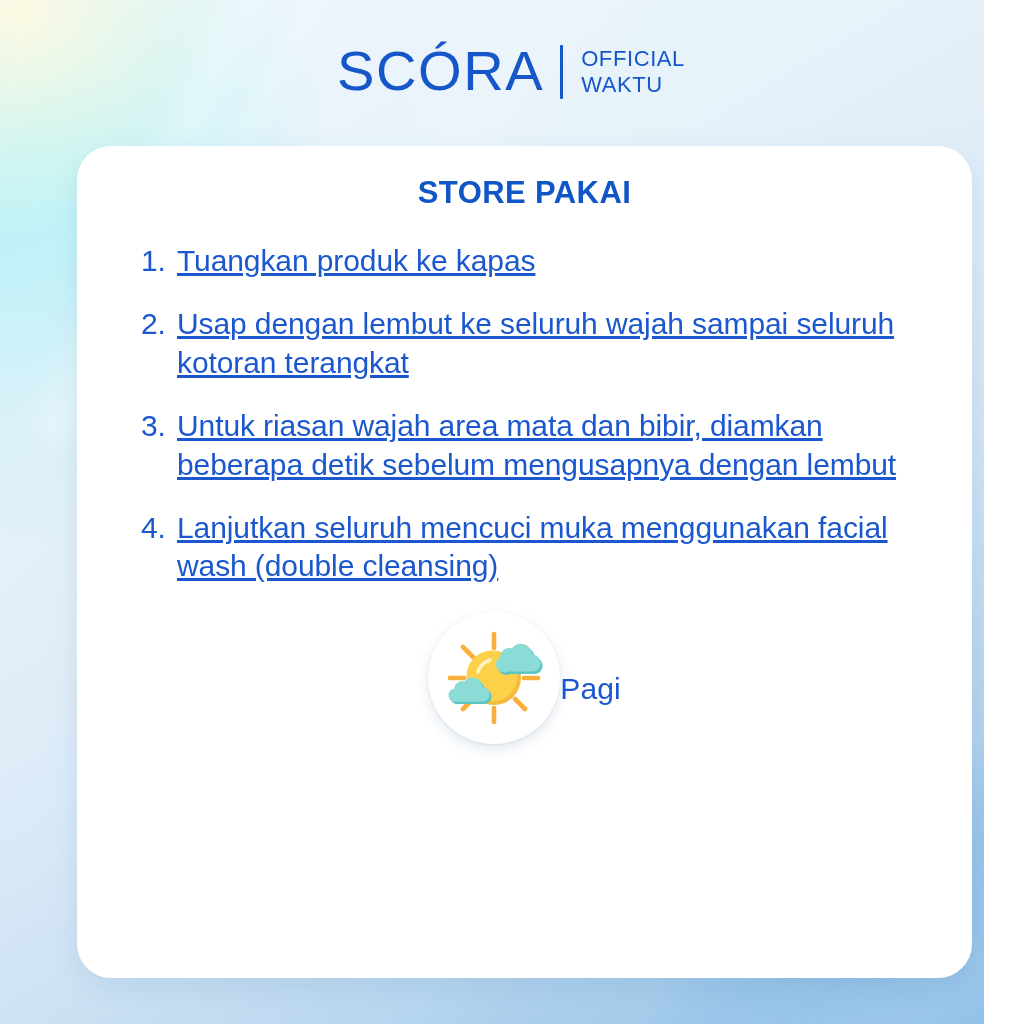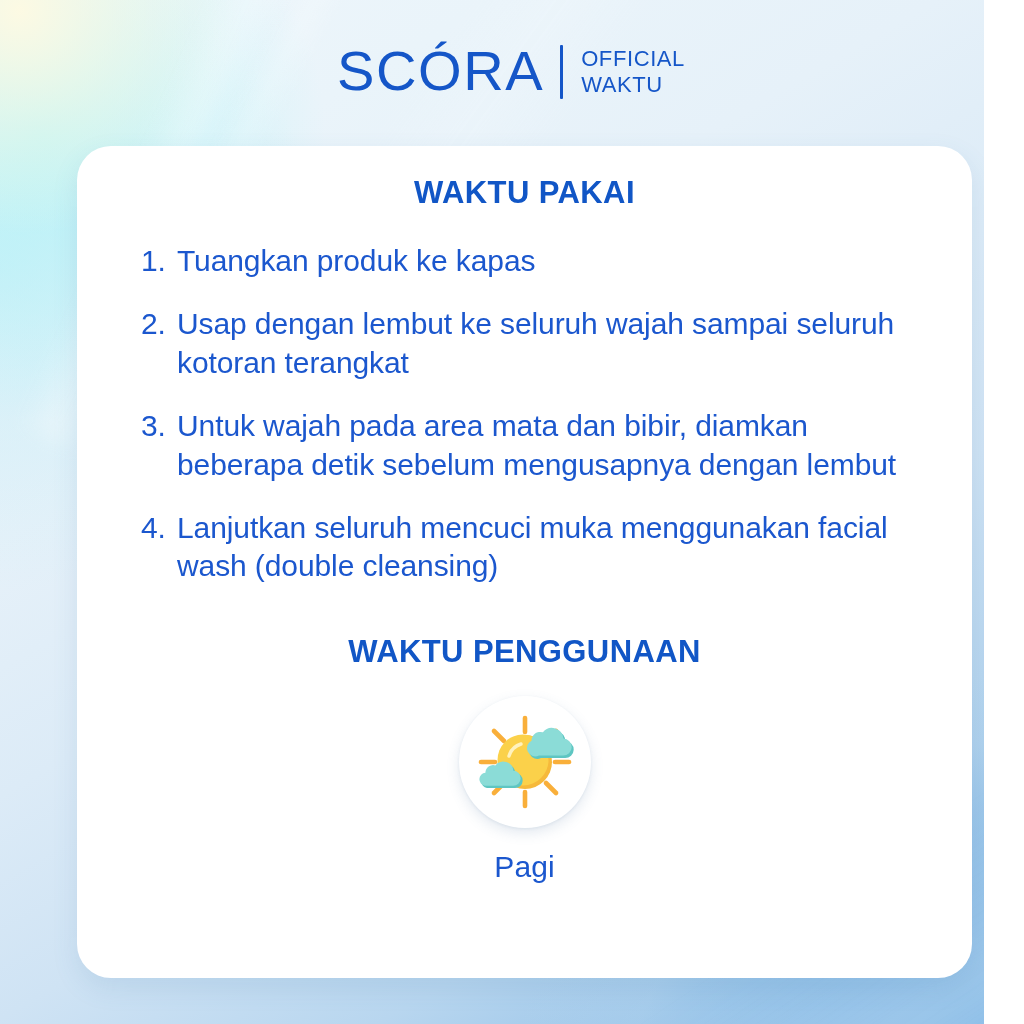--- a/index.html
+++ b/index.html
@@ -121,32 +121,32 @@
     margin-bottom:25px;
     letter-spacing:-0.1px;
   }
   .step:last-child { margin-bottom:0; }
   .step-num {
     flex:0 0 auto;
     width:36px;
     text-align:left;
     color:#1B57CE;
   }
-  .step-text { flex:1 1 auto; }
+  .step-text { flex:1 1 auto;text-decoration:underline; }
 
   
   #usage-row {
     margin-top:26px;
     display:flex;
     justify-content:center;
     align-items:flex-start;
     gap:80px;
   }
   .usage-item {
-    display:flex; flex-direction:column; align-items:center;
+    display:flex; flex-direction:row; align-items:center;
   }
   .usage-circle {
     width:132px; height:132px;
     border-radius:50%;
     background:#ffffff;
     box-shadow:0 5px 13px rgba(80,120,160,0.16), 0 1px 3px rgba(80,120,160,0.10);
     display:flex; align-items:center; justify-content:center;
   }
   .usage-circle svg { display:block; }
   .usage-label {
@@ -169,42 +169,41 @@
   <div id="header">
     <span id="logo-word">SCÓRA</span>
     <span id="logo-divider"></span>
     <span id="logo-sub">OFFICIAL
 WAKTU</span>
   </div>
 
   <div id="card">
     <div id="card-inner">
 
-      <h1 id="cara-pakai-title" class="section-title">WAKTU PAKAI</h1>
+      <h1 id="cara-pakai-title" class="section-title">STORE PAKAI</h1>
 
       <ol id="steps">
         <li class="step">
           <span class="step-num">1.</span>
           <span class="step-text">Tuangkan produk ke kapas</span>
         </li>
         <li class="step">
           <span class="step-num">2.</span>
           <span class="step-text">Usap dengan lembut ke seluruh wajah sampai seluruh kotoran terangkat</span>
         </li>
         <li class="step">
           <span class="step-num">3.</span>
-          <span class="step-text">Untuk wajah pada area mata dan bibir, diamkan beberapa detik sebelum mengusapnya dengan lembut</span>
+          <span class="step-text">Untuk riasan wajah area mata dan bibir, diamkan beberapa detik sebelum mengusapnya dengan lembut</span>
         </li>
         <li class="step">
           <span class="step-num">4.</span>
           <span class="step-text">Lanjutkan seluruh mencuci muka menggunakan facial wash (double cleansing)</span>
         </li>
       </ol>
 
-      <h2 id="waktu-title" class="section-title">WAKTU PENGGUNAAN</h2>
 
       <div id="usage-row">
 
         <div class="usage-item">
           <div class="usage-circle">
             <svg width="100" height="100" viewBox="0 0 100 100">
               <g stroke="#F9AF3A" stroke-width="4.6" stroke-linecap="round">
                 <line x1="50" y1="6" x2="50" y2="20"></line>
                 <line x1="50" y1="80" x2="50" y2="94"></line>
                 <line x1="6" y1="50" x2="20" y2="50"></line>

